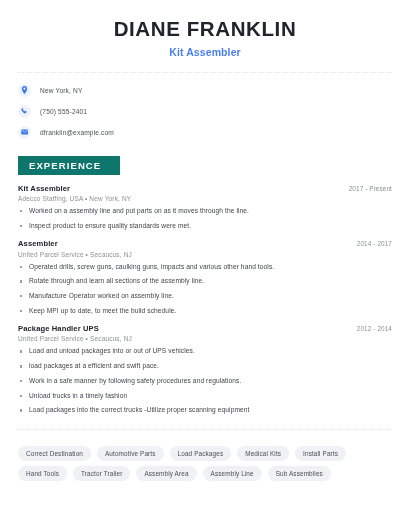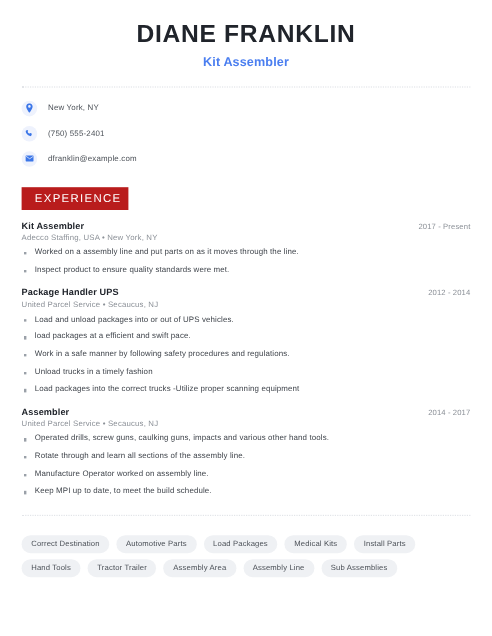--- a/index.html
+++ b/index.html
@@ -72,26 +72,26 @@
   .contact-text {
     font-size: 6.6px;
     color: #4b5057;
     letter-spacing: 0.15px;
   }
 
   
   .section { margin-top: 16px; }
   .section-badge {
     display: inline-block;
-    background: #b91c1c;
+    background: #0f766e;
     color: #ffffff;
     font-size: 9.5px;
-    font-weight: normal;
+    font-weight: bold;
     letter-spacing: 1.1px;
-    padding: 4px 6px 4px 11px;
+    padding: 4px 19px 4px 11px;
   }
 
   
   .jobs { margin-top: 9px; }
   .job { margin-bottom: 9px; }
   .job-head {
     display: flex;
     justify-content: space-between;
     align-items: baseline;
   }
@@ -204,52 +204,52 @@
 
       <div class="job">
         <div class="job-head">
           <span class="job-role">Kit Assembler</span>
           <span class="job-dates">2017 - Present</span>
         </div>
         <div class="job-company">Adecco Staffing, USA • New York, NY</div>
         <ul class="bullets">
           <li>Worked on a assembly line and put parts on as it moves through the line.</li>
           <li>Inspect product to ensure quality standards were met.</li>
+        </ul>
+      </div>
+
+      <div class="job">
+        <div class="job-head">
+          <span class="job-role">Assembler</span>
+          <span class="job-dates">2014 - 2017</span>
+        </div>
+        <div class="job-company">United Parcel Service • Secaucus, NJ</div>
+        <ul class="bullets">
+          <li>Operated drills, screw guns, caulking guns, impacts and various other hand tools.</li>
+          <li>Rotate through and learn all sections of the assembly line.</li>
+          <li>Manufacture Operator worked on assembly line.</li>
+          <li>Keep MPI up to date, to meet the build schedule.</li>
         </ul>
       </div>
 
       <div class="job">
         <div class="job-head">
           <span class="job-role">Package Handler UPS</span>
           <span class="job-dates">2012 - 2014</span>
         </div>
         <div class="job-company">United Parcel Service • Secaucus, NJ</div>
         <ul class="bullets">
           <li>Load and unload packages into or out of UPS vehicles.</li>
           <li>load packages at a efficient and swift pace.</li>
           <li>Work in a safe manner by following safety procedures and regulations.</li>
           <li>Unload trucks in a timely fashion</li>
           <li>Load packages into the correct trucks -Utilize proper scanning equipment</li>
         </ul>
       </div>
 
-      <div class="job">
-        <div class="job-head">
-          <span class="job-role">Assembler</span>
-          <span class="job-dates">2014 - 2017</span>
-        </div>
-        <div class="job-company">United Parcel Service • Secaucus, NJ</div>
-        <ul class="bullets">
-          <li>Operated drills, screw guns, caulking guns, impacts and various other hand tools.</li>
-          <li>Rotate through and learn all sections of the assembly line.</li>
-          <li>Manufacture Operator worked on assembly line.</li>
-          <li>Keep MPI up to date, to meet the build schedule.</li>
-        </ul>
-      </div>
-
     </div>
   </div>
 
   <div class="divider"></div>
 
   <div class="section">
 
     <div class="skills-wrap">
       <span class="skill-tag">Correct Destination</span>
       <span class="skill-tag">Automotive Parts</span>

